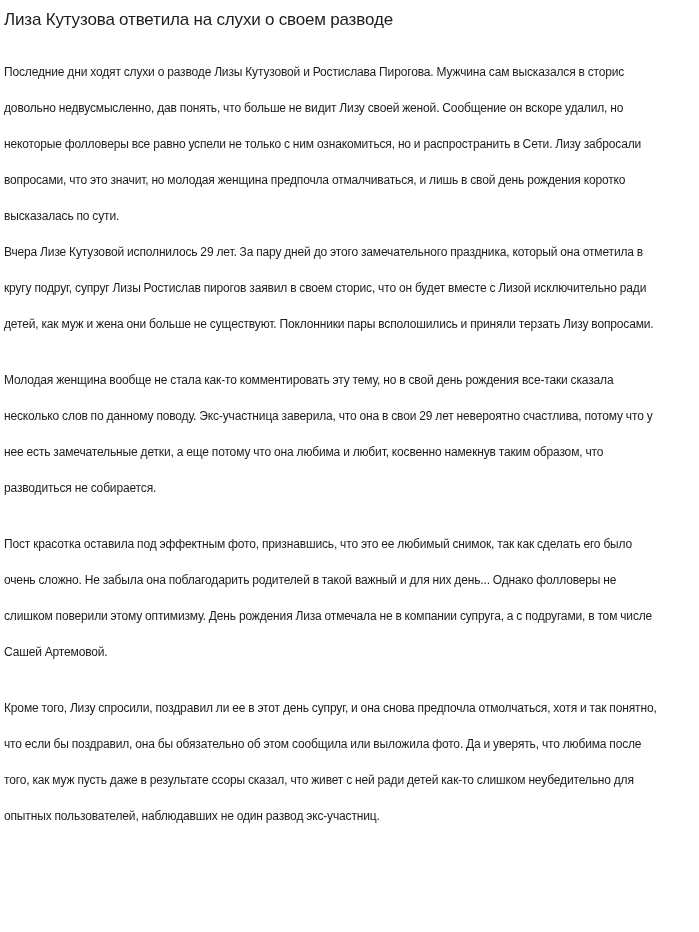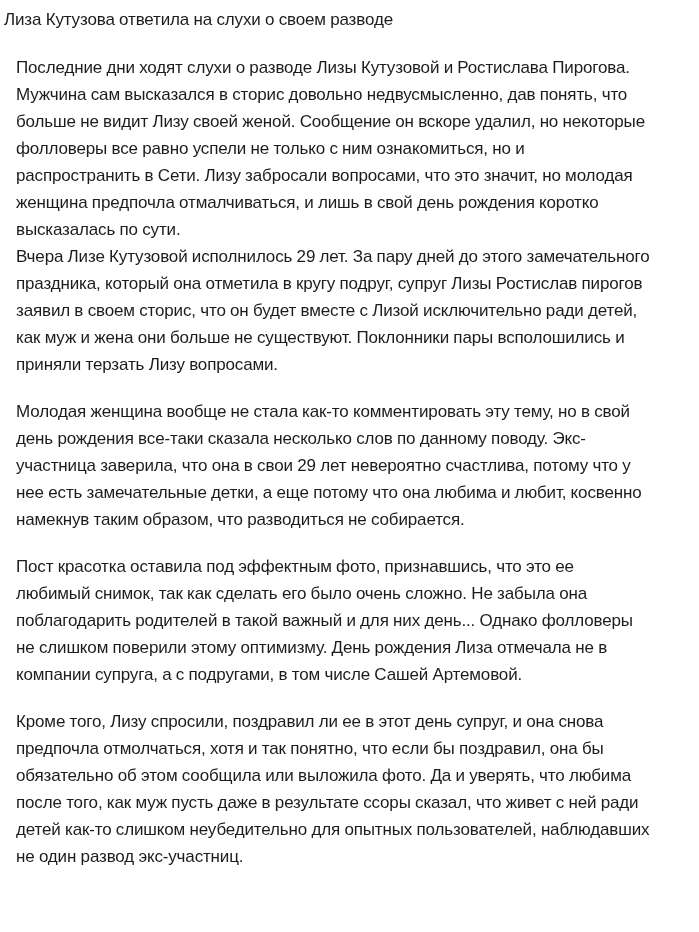--- a/index.html
+++ b/index.html
@@ -30,24 +30,24 @@
   .article-title {
     margin: 0;
     padding: 0;
     font-size: 17px;
     font-weight: 400;
     line-height: 26.6px;
     letter-spacing: -0.15px;
     color: #1c1c1c;
   }
   .para {
-    margin: 12px;
+    margin: 0;
     padding: 0;
-    font-size: 17px;
-    line-height: 27px;
+    font-size: 12px;
+    line-height: 36px;
     letter-spacing: -0.15px;
     color: #1c1c1c;
   }
   .para + .para,
   .article-title + .para {
     margin-top: 20px;
   }
   .para .soft-break {
     display: block;
   }

